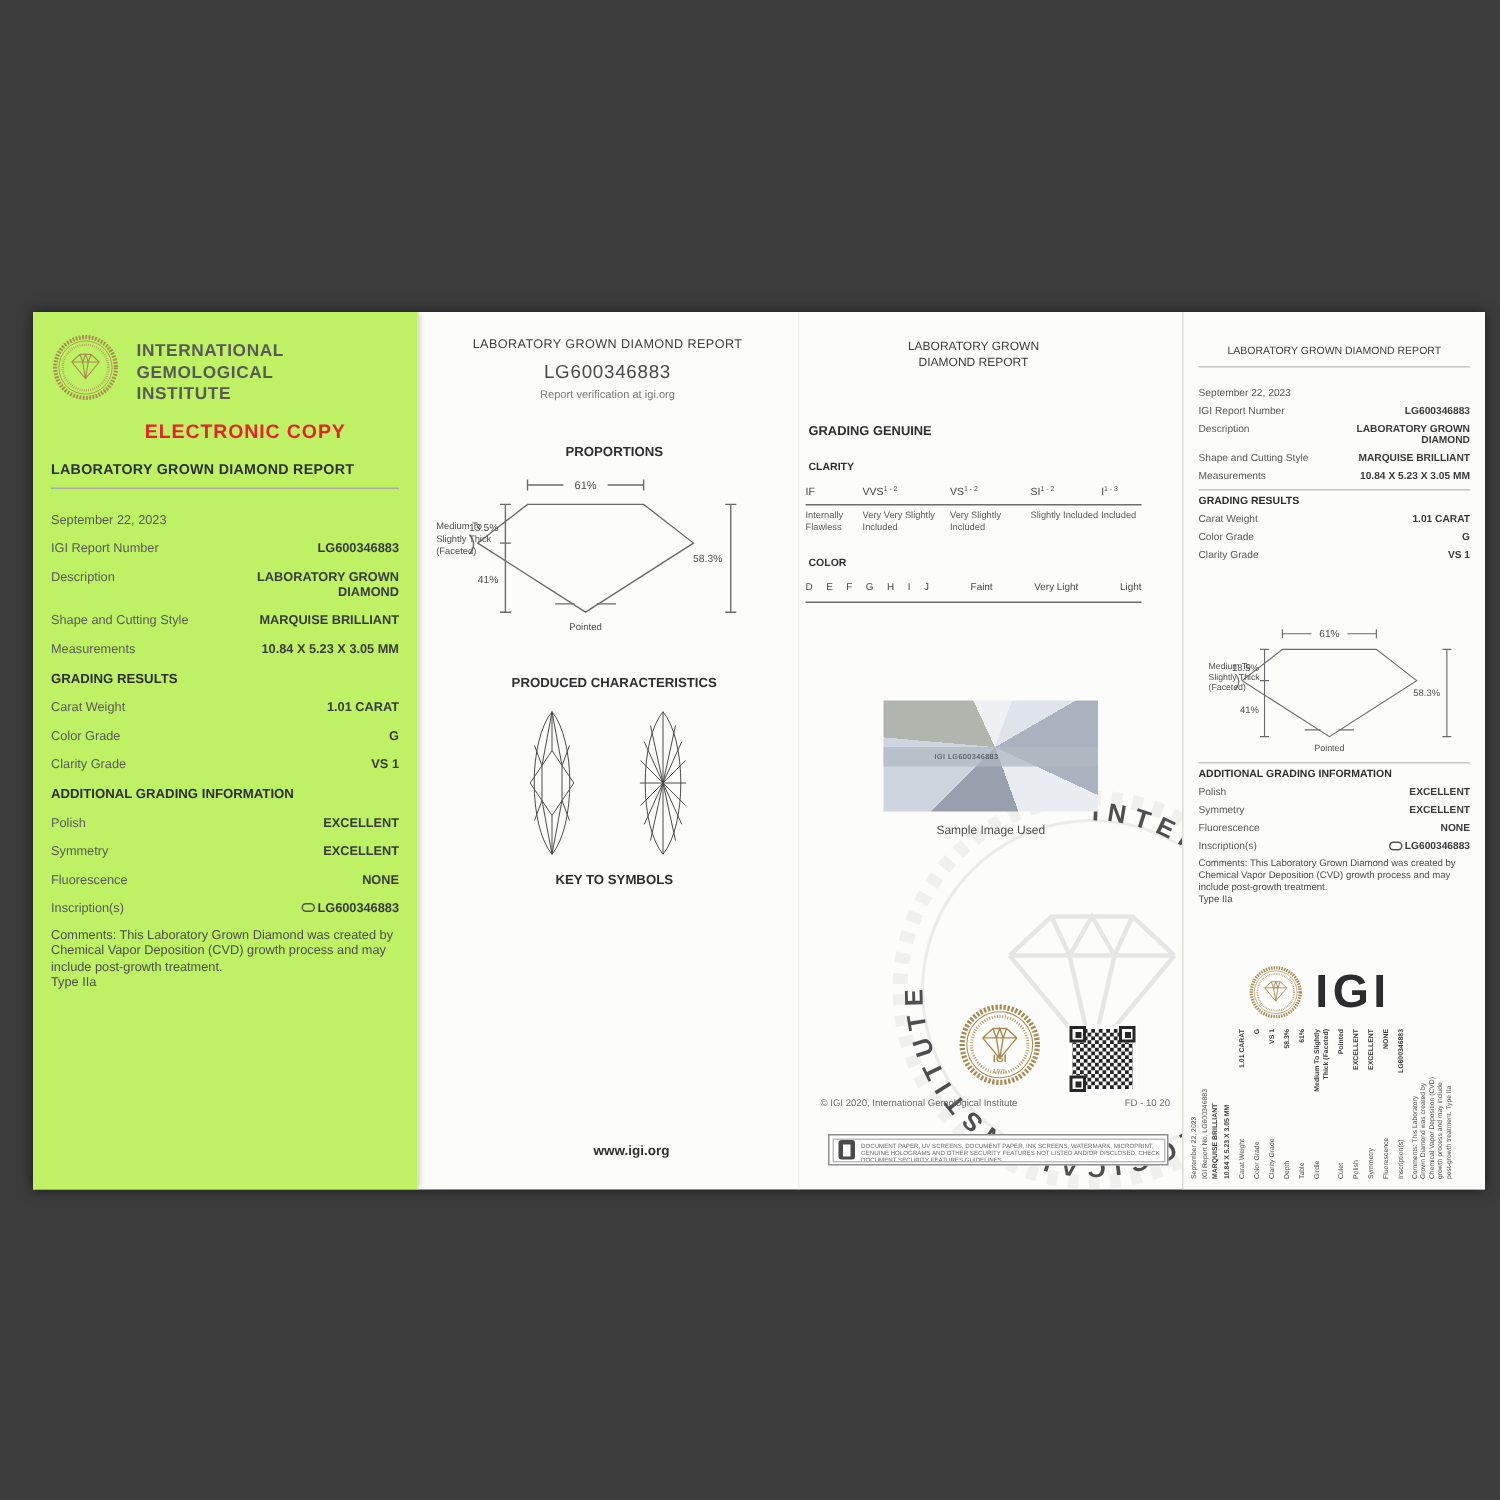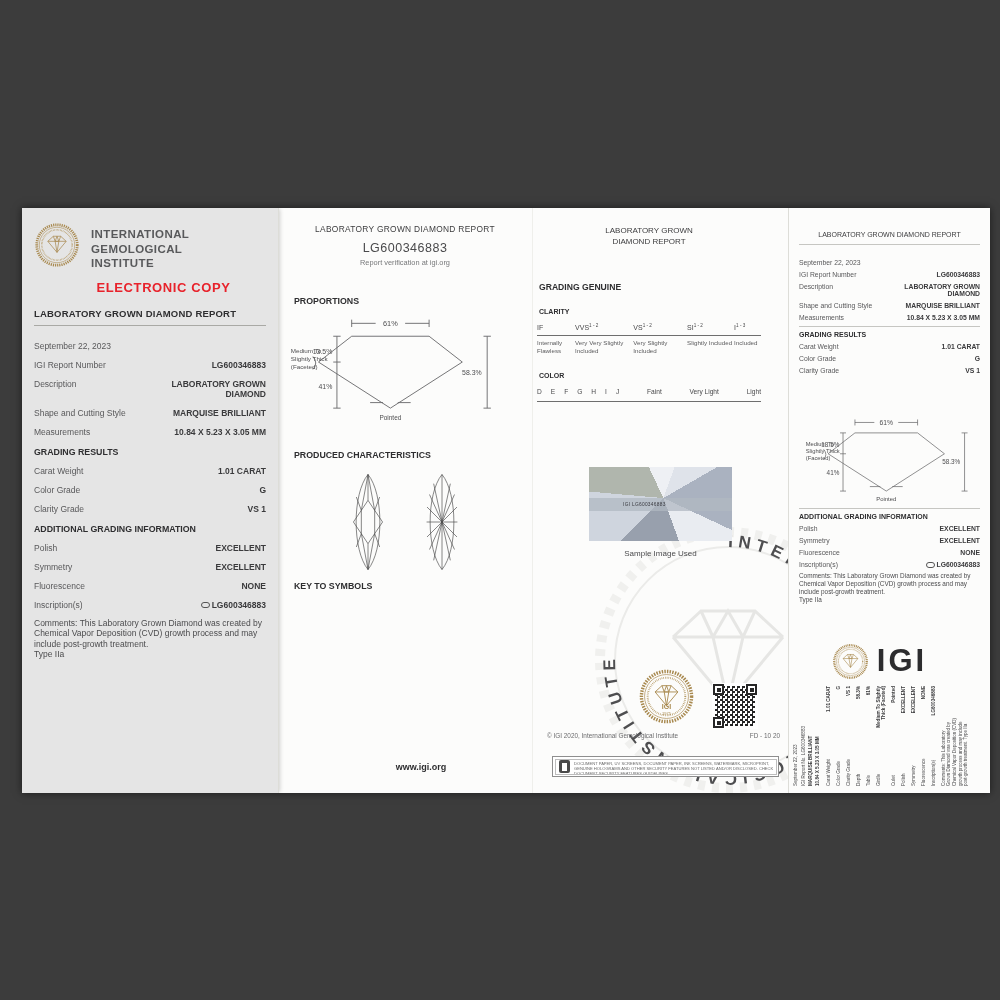--- a/index.html
+++ b/index.html
@@ -2,42 +2,42 @@
 <html><head>
 <meta charset="utf-8">
 <style>
   * { margin:0; padding:0; box-sizing:border-box; }
   html,body { width:1000px; height:1000px; }
   body { background:#3c3c3c; font-family:"Liberation Sans", sans-serif; position:relative; overflow:hidden; }
   .cert { position:absolute; left:22px; top:208px; width:968px; height:585px; background:#fcfcfb;
           box-shadow:0 0 8px rgba(0,0,0,.55); overflow:hidden; }
 
   
-  .p1 { position:absolute; left:0; top:0; width:257px; height:585px; background:#e5e5e5;
+  .p1 { position:absolute; left:0; top:0; width:257px; height:585px; background:#bef264;
         padding:14px 12px 0 12px; border-right:1px solid #ddddd8; box-shadow:2px 0 4px -1px rgba(0,0,0,.18); }
   .brand { display:flex; gap:11px; }
   .brand-seal { width:46px; height:46px; flex:0 0 auto; }
   .org { margin-top:5px; font-weight:bold; font-size:11.5px; line-height:14.5px; color:#58595b; letter-spacing:.4px; }
   .ec { margin:9px 0 0 27px; color:#e8222b; font-weight:bold; font-size:13px; letter-spacing:.6px;text-align:center; }
   .p1-title { margin-top:13px; font-weight:bold; font-size:9.5px; color:#2e2e30; letter-spacing:.2px; }
   .p1-hr { border:none; border-top:1px solid #a9a9a5; margin-top:6px; }
   .date1 { margin-top:15px; font-size:8.5px; color:#58585a; }
   .row { display:flex; justify-content:space-between; align-items:flex-start; margin-top:9px; font-size:8.5px; color:#58585a; }
   .row b { font-weight:bold; color:#3a3a3c; text-align:right; max-width:126px; }
   .sect { margin-top:10px; font-weight:bold; font-size:8.8px; color:#2e2e30; }
   .cmt { margin-top:8px; font-size:8.5px; line-height:10.6px; color:#4c4c4e; }
   .insc-ico { display:inline-block; width:9px; height:6px; border:1px solid #555; border-radius:3px; margin-right:2px; vertical-align:middle; }
 
   
   .p2 { position:absolute; left:263px; top:0; width:240px; height:585px; padding-top:16px; }
   .p2-head { text-align:center; }
   .p2-title { font-size:8.4px; color:#3c3c3e; letter-spacing:.3px; }
   .p2-num { margin-top:7px; font-size:12.5px; color:#4a4a4c; letter-spacing:.5px; }
   .p2-ver { margin-top:3px; font-size:7.4px; color:#77787a; }
-  .p2-sect { margin:29px 0 0 9px; font-weight:bold; font-size:8.8px; color:#2e2e30; }
+  .p2-sect { margin:29px 0 0 9px; font-weight:bold; font-size:8.8px; color:#2e2e30;text-align:center; }
   .prop-svg { display:block; margin:8px 0 0 4px; }
   .cc-sect { margin-top:27px; }
   .marq-row { display:flex; justify-content:center; gap:24px; margin-top:12px; }
   .key-sect { margin-top:9px; }
   .keys { margin:8px 0 0 23px; font-size:7.6px; line-height:11px; color:#4c4c4e; }
   .www { position:absolute; left:0; right:0; bottom:21px; text-align:center; padding-left:32px;
          font-weight:bold; font-size:9px; color:#2e2e30; }
 
   
   .p3 { position:absolute; left:510px; top:0; width:256px; height:585px; border-left:1px solid #efefeb; }

